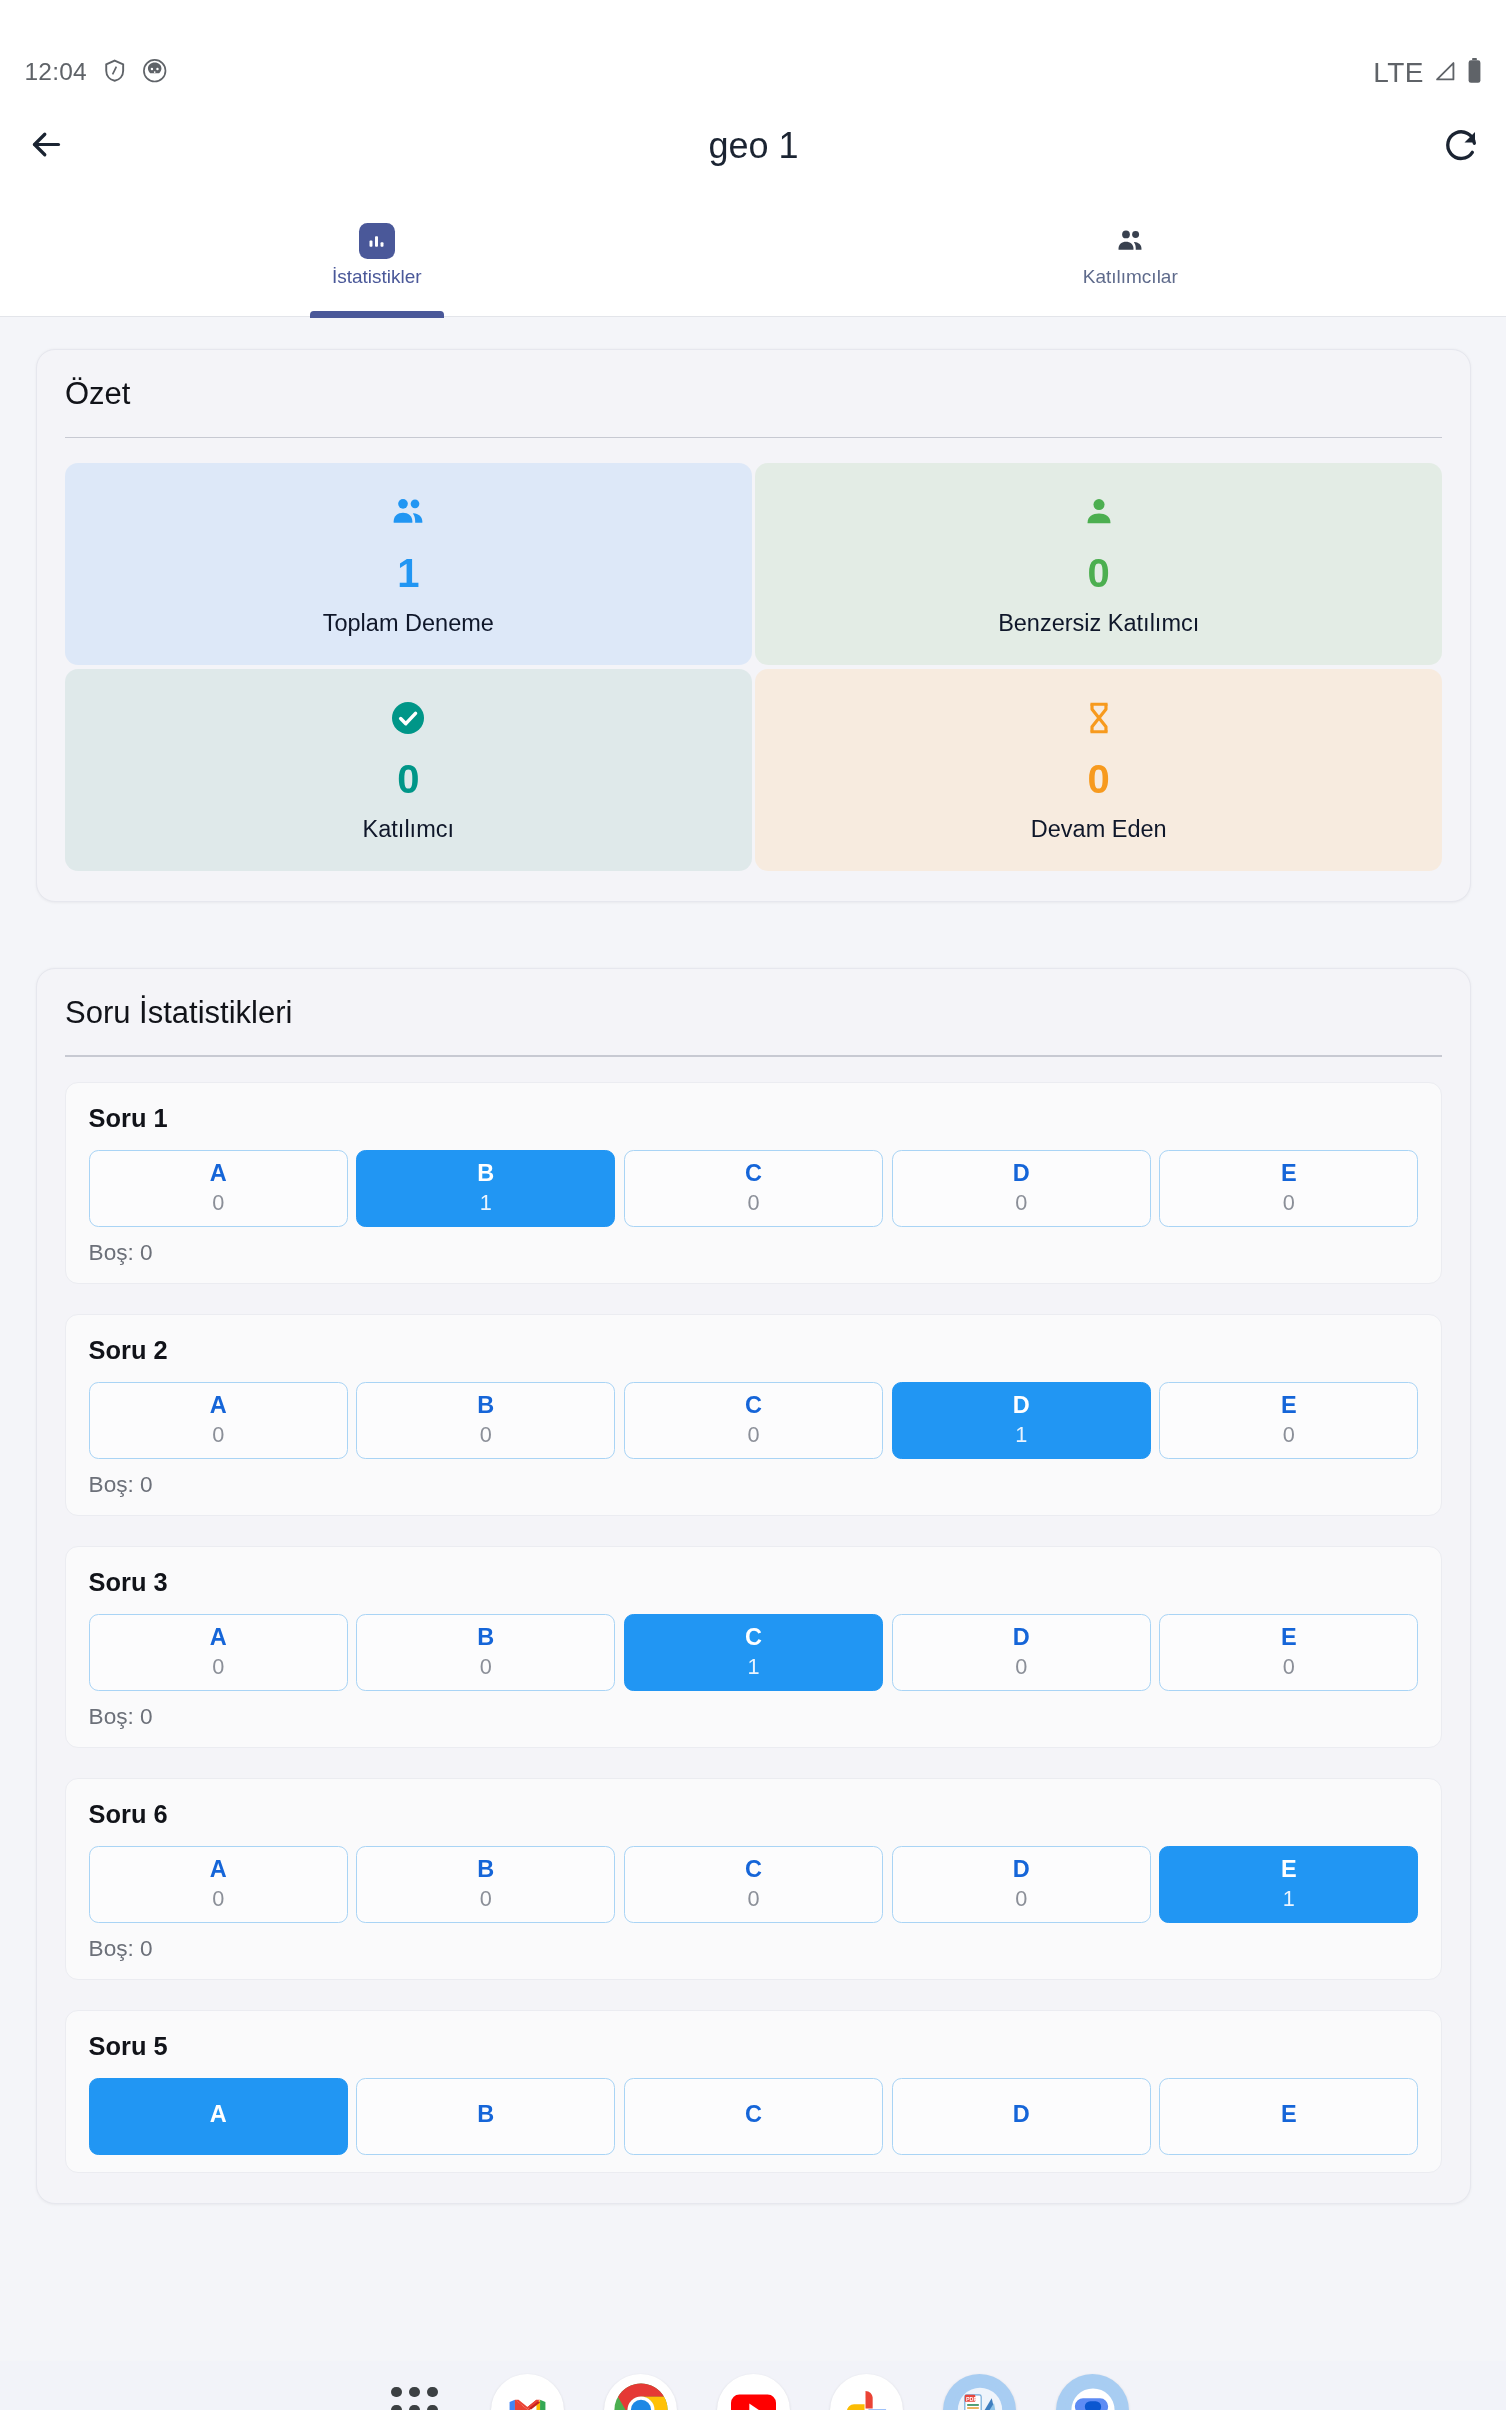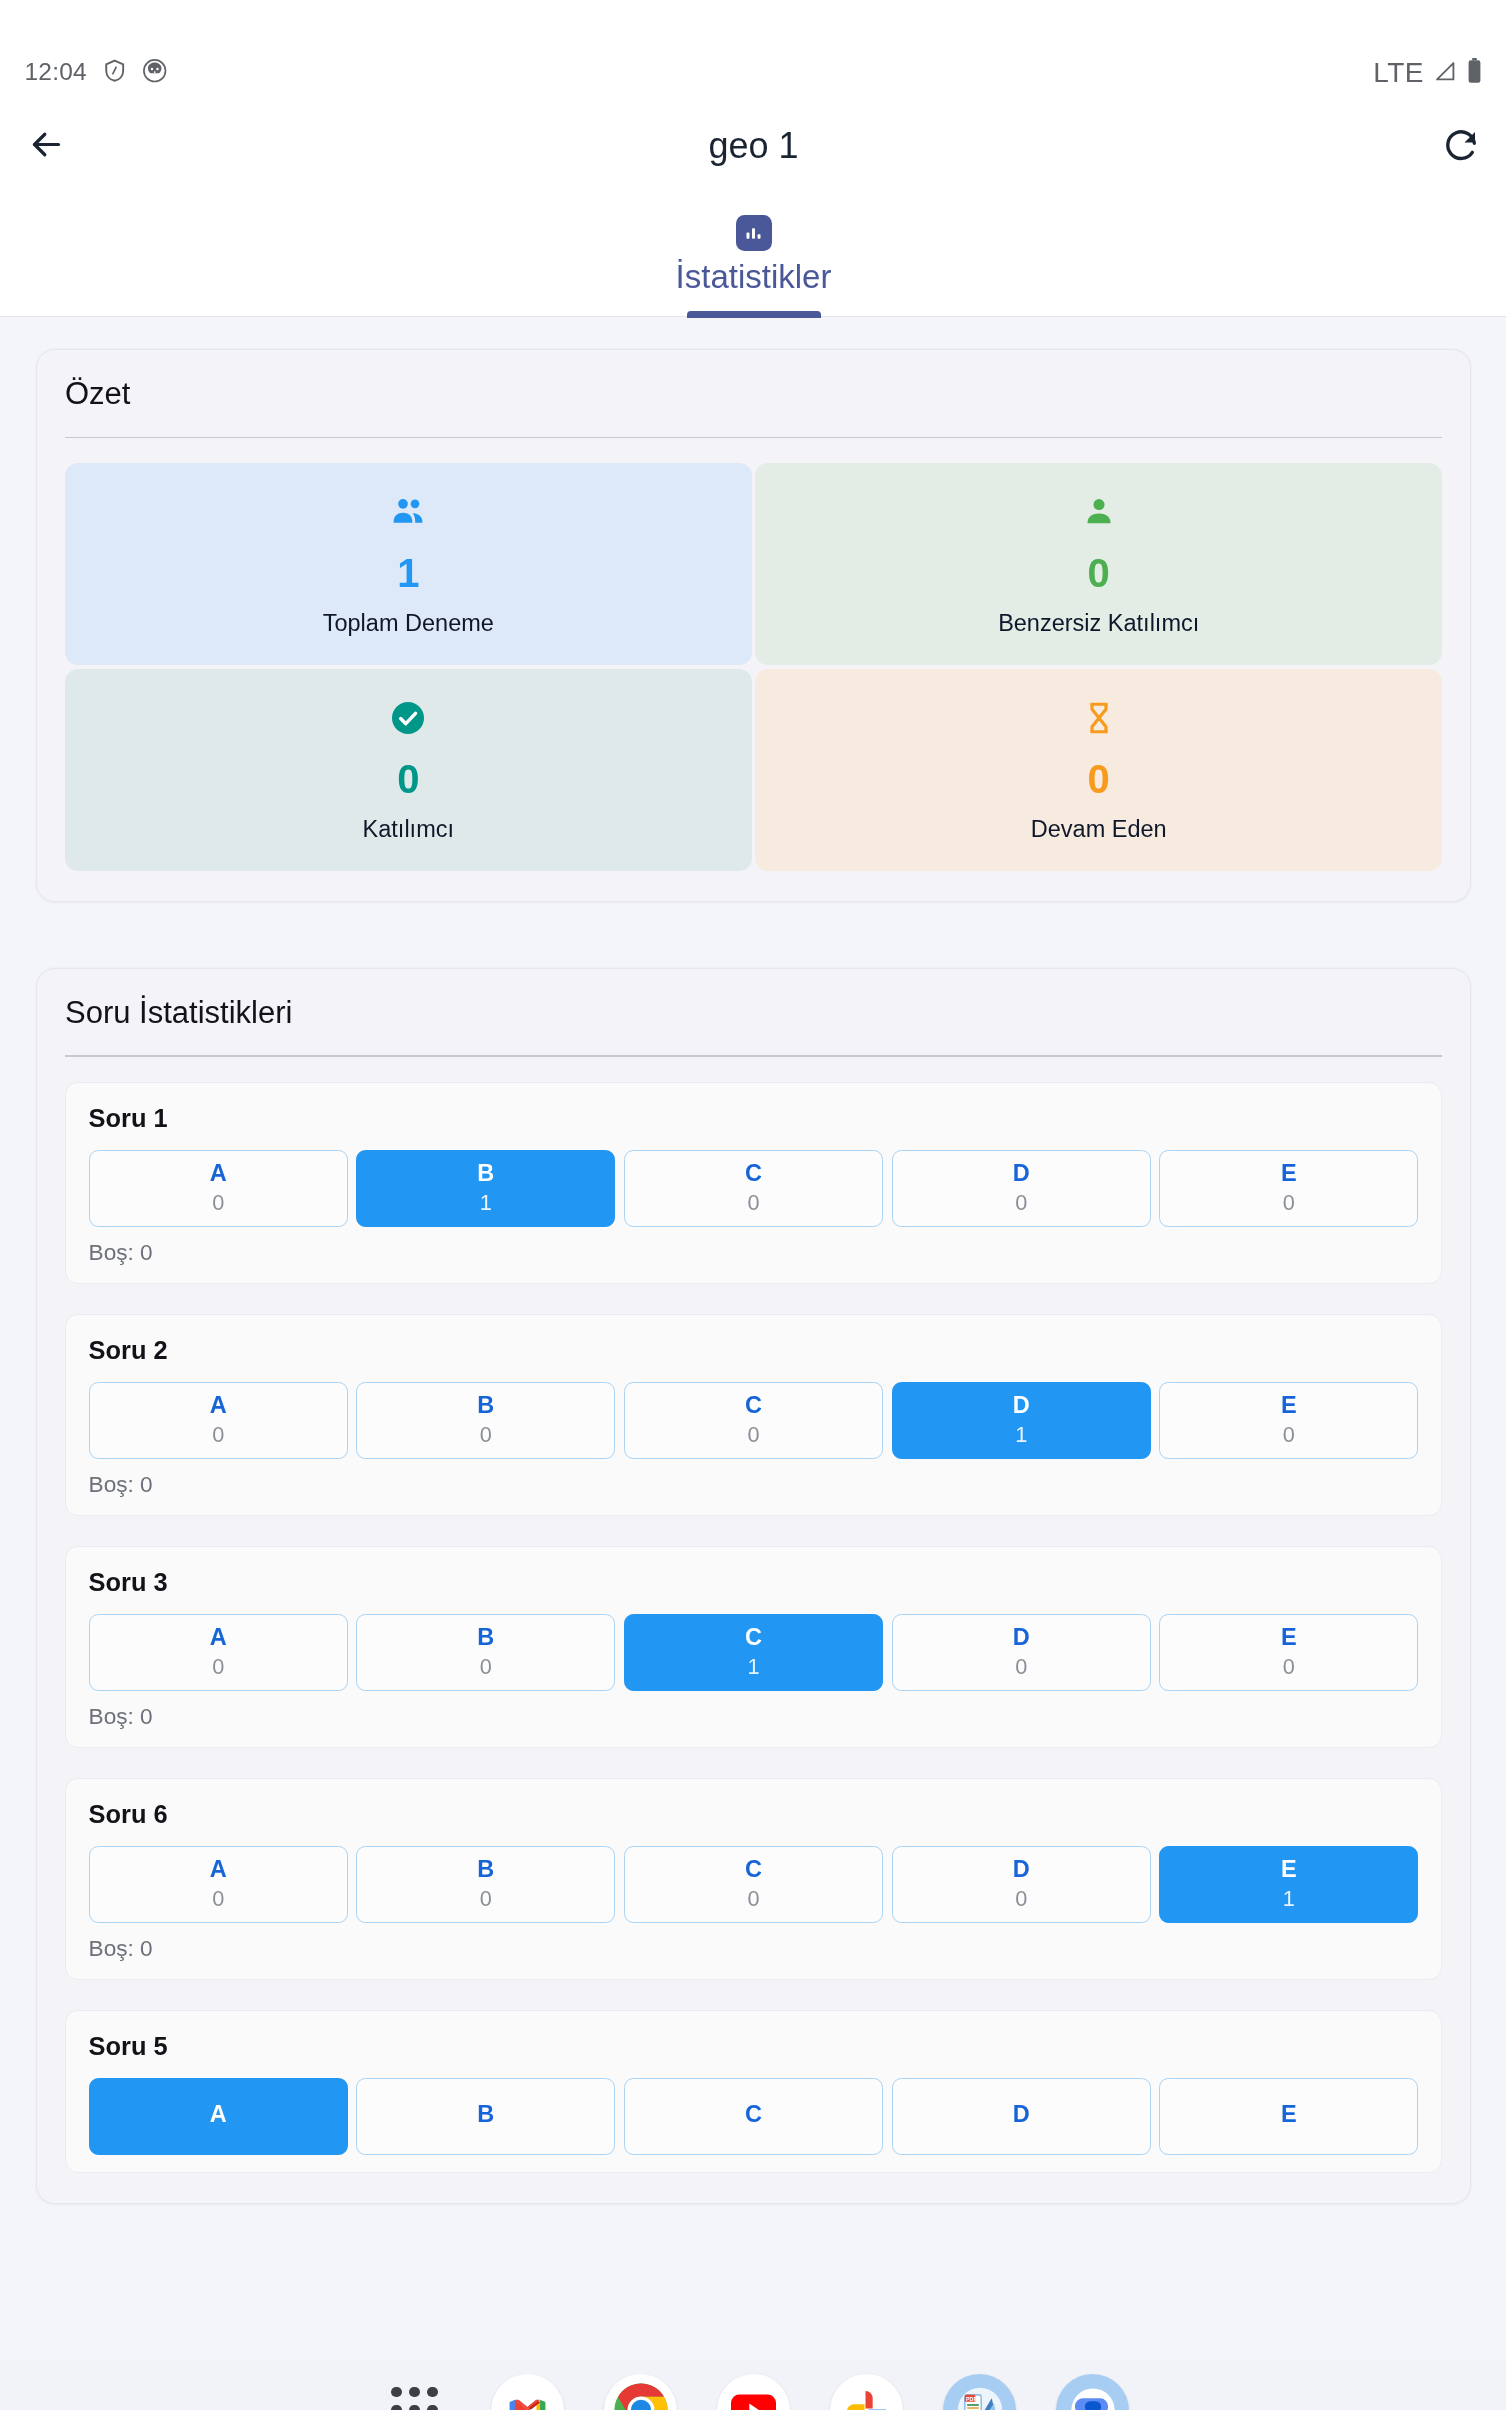--- a/index.html
+++ b/index.html
@@ -91,21 +91,21 @@
   .tab-icon-badge {
     width: 36px; height: 36px;
     border-radius: 8.5px;
     background: #4a5899;
     display: flex; align-items: center; justify-content: center;
   }
   .tab-icon-plain {
     width: 36px; height: 36px;
     display: flex; align-items: center; justify-content: center;
   }
-  .tab-label { font-size: 33px; color: #5f6b8c; }
+  .tab-label { font-size: 19px; color: #5f6b8c; }
   .tab-label.active { color: #4a5899; }
   .tab.active::after {
     content: "";
     position: absolute;
     bottom: -1.9px;
     left: 50%;
     transform: translateX(-50%);
     width: 134px;
     height: 6.6px;
     background: #4a5899;
@@ -326,20 +326,31 @@
   <div class="tabbar">
     <div class="tab active">
       <div class="tab-icon-badge">
         <svg width="21" height="21" viewBox="0 0 24 24" fill="#ffffff">
           <rect x="4" y="12" width="3.4" height="7" rx="1"></rect>
           <rect x="10.3" y="7" width="3.4" height="12" rx="1"></rect>
           <rect x="16.6" y="14" width="3.4" height="5" rx="1"></rect>
         </svg>
       </div>
       <div class="tab-label active">İstatistikler</div>
+    </div>
+    <div class="tab">
+      <div class="tab-icon-plain">
+        <svg width="32" height="32" viewBox="0 0 24 24" fill="#39414f">
+          <circle cx="9" cy="7.1" r="2.9"></circle>
+          <circle cx="16.2" cy="7.1" r="2.6"></circle>
+          <path d="M3.4 17.6c0-3.1 2.5-5.1 5.6-5.1s5.6 2 5.6 5.1v.9H3.4v-.9z"></path>
+          <path d="M15.4 12.7c2.7.2 5.2 1.9 5.2 4.9v.9h-4.3v-1.2c0-1.8-.5-3.3-1.4-4.4l.5-.2z"></path>
+        </svg>
+      </div>
+      <div class="tab-label">Katılımcılar</div>
     </div>
   </div>
 
   <div class="content">
 
     <div class="card">
       <div class="card-title">Özet</div>
       <div class="card-divider"></div>
       <div class="tile-grid">
 

